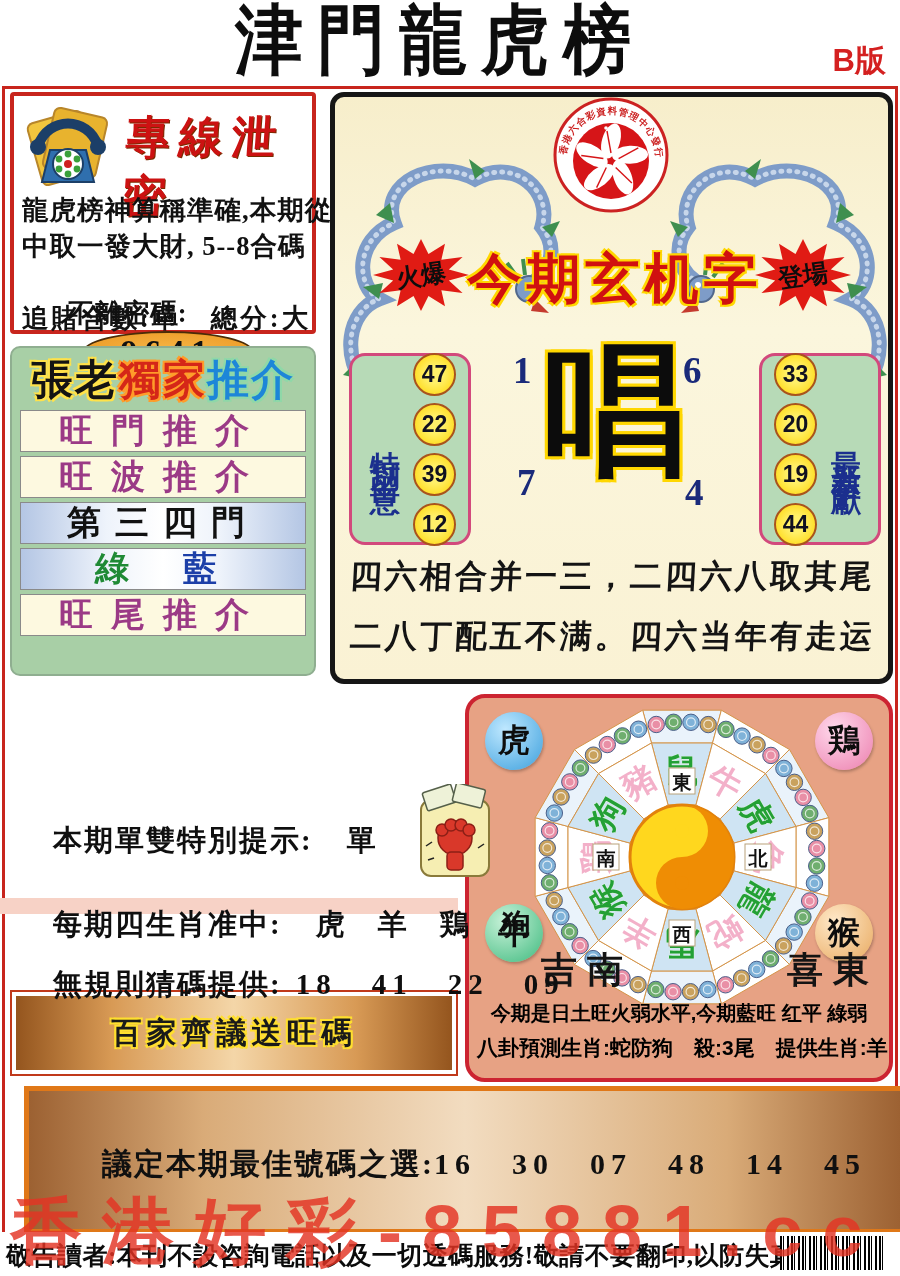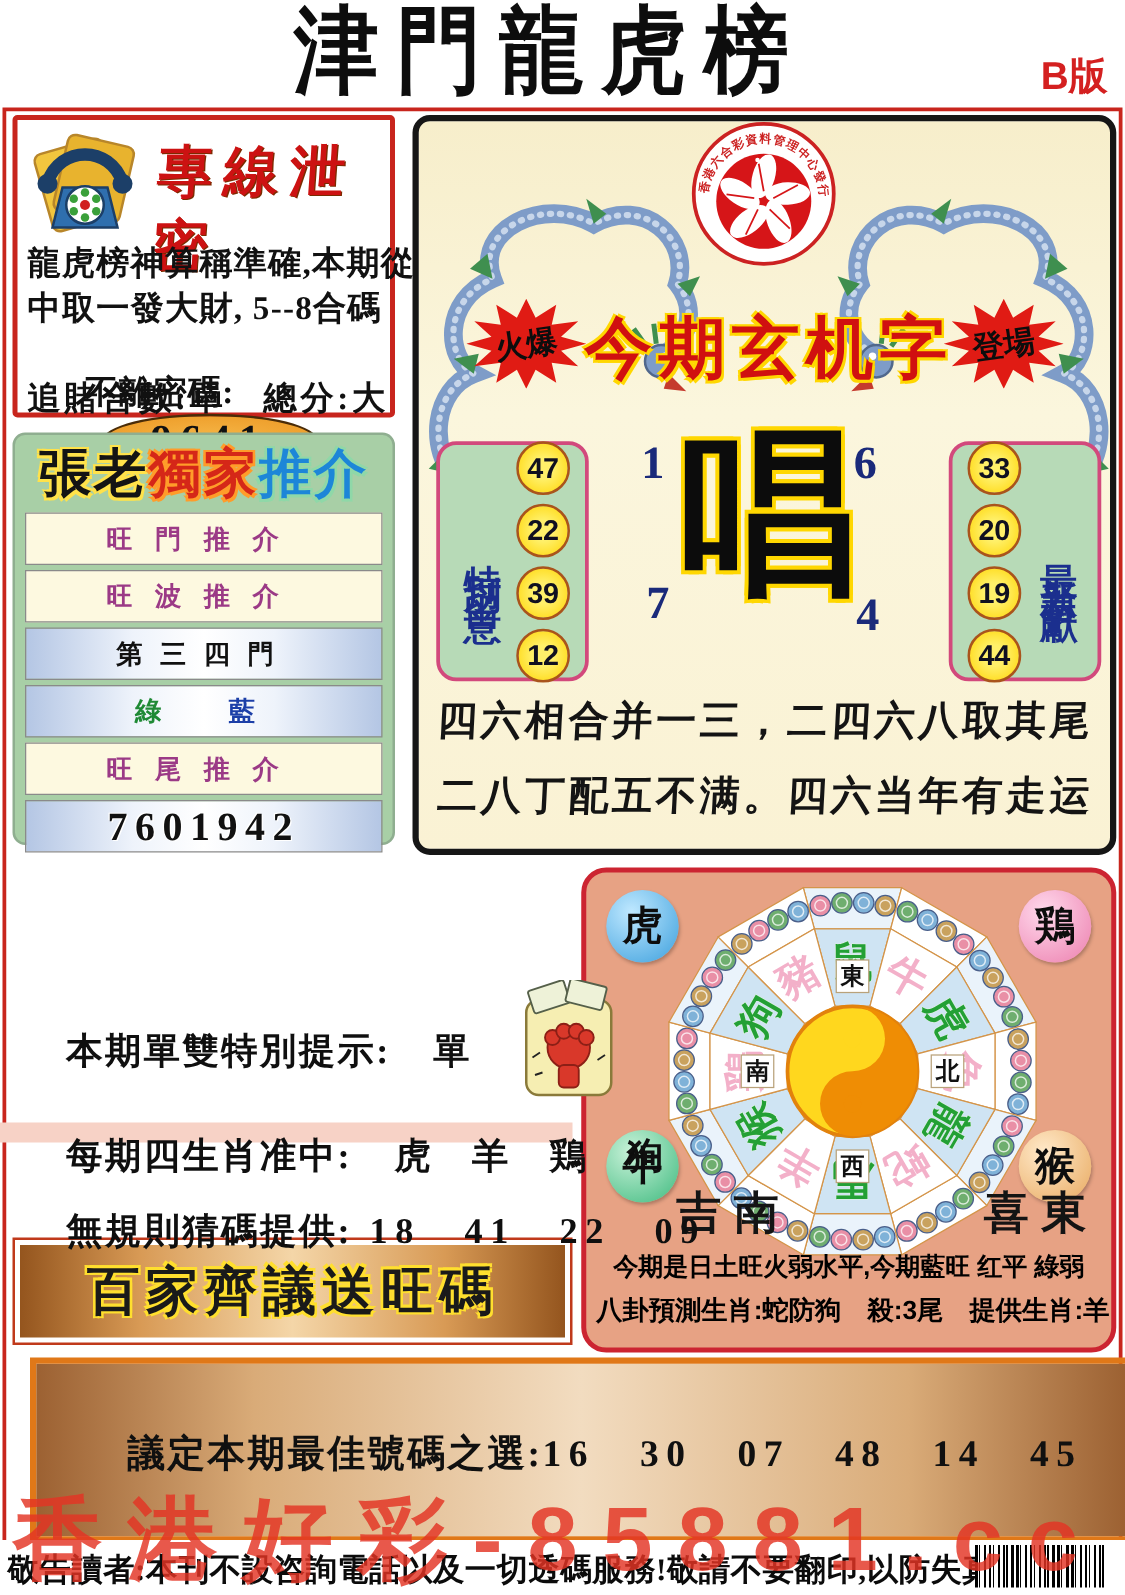--- a/index.html
+++ b/index.html
@@ -28,21 +28,21 @@
     border:2px solid #4a2c08;border-radius:50%;font-size:33px;font-weight:900;letter-spacing:7px;padding:1px 10px;}
 
   
   .zhang{left:10px;top:346px;width:306px;height:330px;background:#a8cfa6;border:2px solid #8fae90;
     border-radius:10px;box-sizing:border-box;padding:6px 8px;}
   .zhang-title{text-align:center;font-size:42px;font-weight:900;letter-spacing:2px;line-height:52px;white-space:nowrap;}
   .zt-black{color:#141414;text-shadow:-2px -2px 0 #ffe24a,2px -2px 0 #ffe24a,-2px 2px 0 #ffe24a,2px 2px 0 #ffe24a;}
   .zt-red{color:#d52718;text-shadow:-2px -2px 0 #ff9c2a,2px -2px 0 #ff9c2a,-2px 2px 0 #ff9c2a,2px 2px 0 #ff9c2a;}
   .zt-blue{color:#1d86d8;text-shadow:-2px -2px 0 #8fd8a8,2px -2px 0 #8fd8a8,-2px 2px 0 #8fd8a8,2px 2px 0 #8fd8a8;}
   .zhang-row{height:40px;margin-top:4px;border:1px solid #8a8a8a;display:flex;align-items:center;justify-content:center;
-    font-weight:900;font-size:21px;}
+    font-weight:900;font-size:34px;}
   .zr-label{background:#fdf9e0;color:#9b3a86;letter-spacing:18px;}
   .zr-value{background:linear-gradient(90deg,#b4c6e4,#eef3fb 30%,#ffffff 50%,#eef3fb 70%,#b4c6e4);color:#111;letter-spacing:14px;}
   .zr-num{letter-spacing:6px;font-size:32px;text-shadow:1px 1px 0 #fff,-1px -1px 0 #fff;}
   .green-ch{color:#1f8a35;} .blue-ch{color:#1c3fa8;margin-left:40px;}
 
   
   .mystery{left:330px;top:92px;width:563px;height:592px;border:5px solid #161616;border-radius:14px;
     background:linear-gradient(180deg,#f7eecb,#fbf6dd 40%,#faf2d4);box-sizing:border-box;}
   .burst{width:96px;height:72px;background:#e01b14;display:flex;align-items:center;justify-content:center;
     clip-path:polygon(100% 50%,79% 57.8%,93.3% 75%,71.2% 71.2%,75% 93.3%,57.8% 79%,50% 100%,42.2% 79%,25% 93.3%,28.8% 71.2%,6.7% 75%,21% 57.8%,0% 50%,21% 42.2%,6.7% 25%,28.8% 28.8%,25% 6.7%,42.2% 21%,50% 0%,57.8% 21%,75% 6.7%,71.2% 28.8%,93.3% 25%,79% 42.2%);}
@@ -140,21 +140,20 @@
       <span class="zt-black">張老</span><span class="zt-red">獨家</span><span class="zt-blue">推介</span>
     </div>
     <div class="zhang-row zr-label">旺門推介</div>
     <div class="zhang-row zr-label">旺波推介</div>
     <div class="zhang-row zr-value">第三四門</div>
     <div class="zhang-row zr-value">
       <span class="green-ch">綠</span>
       <span class="blue-ch">藍</span>
     </div>
     <div class="zhang-row zr-label">旺尾推介</div>
-    <div class="zhang-row zr-value zr-num">7601942</div>
   </div>
 
   <div class="abs mystery">
 
     <svg class="abs" style="left:4px;top:52px" width="222" height="255" viewBox="0 0 222 255">
       <g fill="none" stroke-linecap="round">
         <path d="M28 238 C 2 210, 8 162, 40 150 C 18 138, 14 92, 55 74 C 40 34, 96 8, 136 30 C 176 8, 214 42, 203 78 C 219 98, 213 126, 188 136" stroke="#7e9cc8" stroke-width="15"></path>
         <path d="M28 238 C 2 210, 8 162, 40 150 C 18 138, 14 92, 55 74 C 40 34, 96 8, 136 30 C 176 8, 214 42, 203 78 C 219 98, 213 126, 188 136" stroke="#c7d6ea" stroke-width="5" stroke-dasharray="1 7"></path>
       </g>
       <g fill="#3f8f4f">
@@ -289,21 +288,21 @@
     </g>
     <g stroke="#222" stroke-width="1.5">
       <line x1="8" y1="62" x2="14" y2="58"></line>
         <line x1="60" y1="64" x2="66" y2="60"></line>
         <line x1="10" y1="76" x2="16" y2="74"></line>
     </g>
   </svg>
 
   <div class="abs banner" style="left:10px;top:990px;width:448px;height:86px">
     <div class="banner-in">
-        <span style="font-size:42px">百家齊議送旺碼</span>
+        <span style="font-size:30px">百家齊議送旺碼</span>
       </div>
   </div>
 
   <div class="abs zodiac">
     <div class="abs z-corner" style="left:16px;top:14px;background:radial-gradient(circle at 35% 30%,#bfe8ff,#3da0dd)">虎</div>
     <div class="abs z-corner" style="right:16px;top:14px;background:radial-gradient(circle at 35% 30%,#ffd9ec,#ec7fae)">鶏</div>
     <div class="abs z-corner" style="left:16px;top:206px;background:radial-gradient(circle at 35% 30%,#c9f2d9,#3fba7f)">牛</div>
     <div class="abs z-corner" style="right:16px;top:206px;background:radial-gradient(circle at 35% 30%,#ffe9c9,#e8a95f)">猴</div>
     <svg id="wheel-svg" class="abs" style="left:54px;top:0px" width="318" height="318" viewBox="0 0 318 318">
         <polygon points="119.65950514441684,12.17927440406163 198.34049485558316,12.17927440406163 189.54064732209744,45.020752497889944 128.45935267790253,45.020752497889944" fill="#eaf3fb" stroke="#d4954a" stroke-width="1"></polygon>

